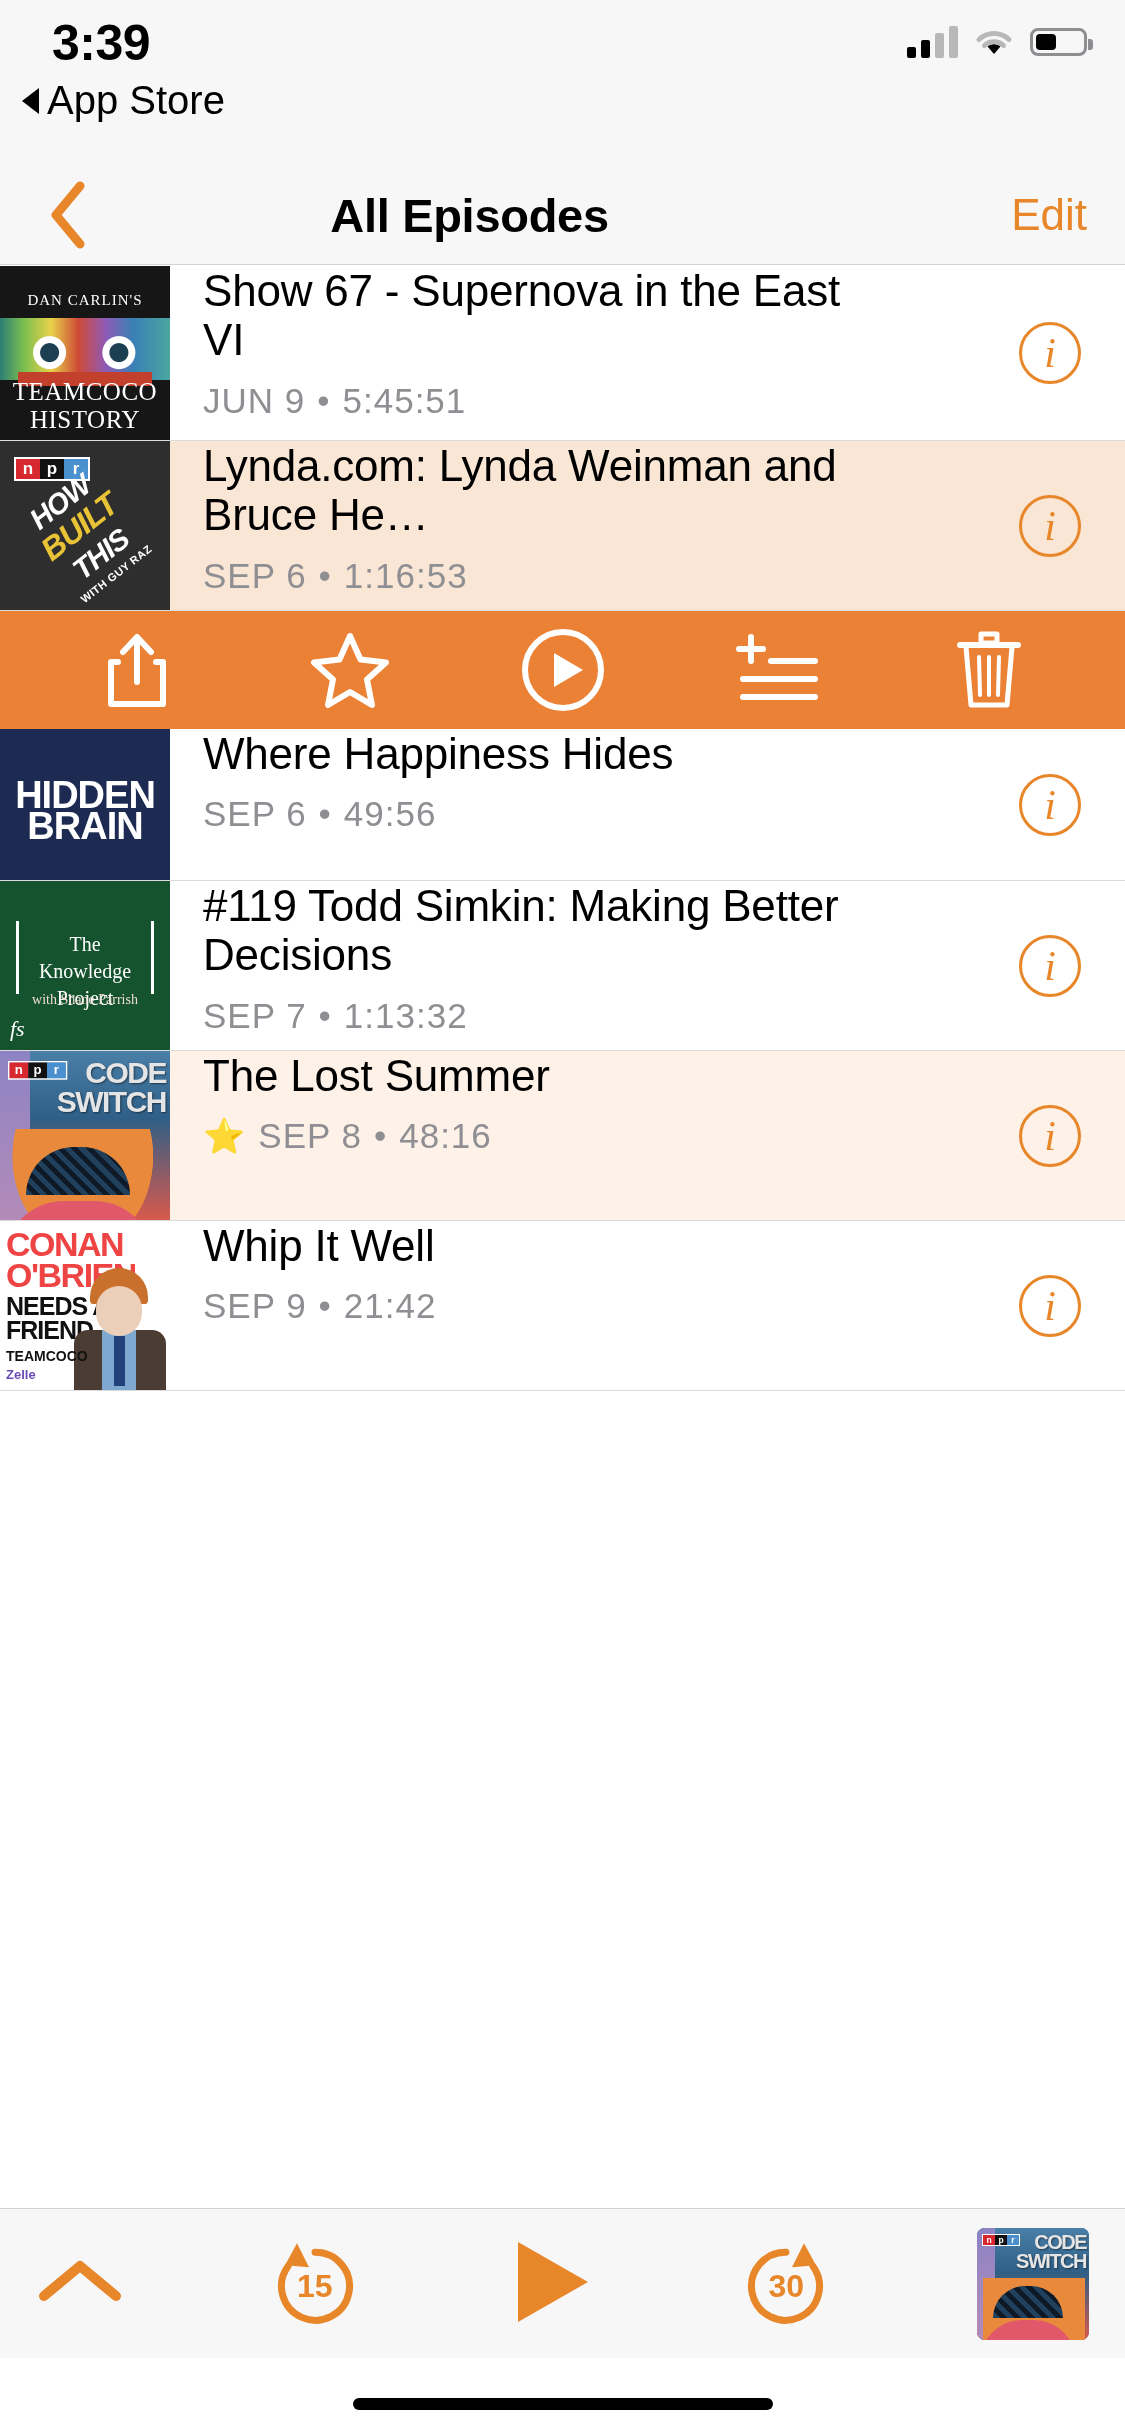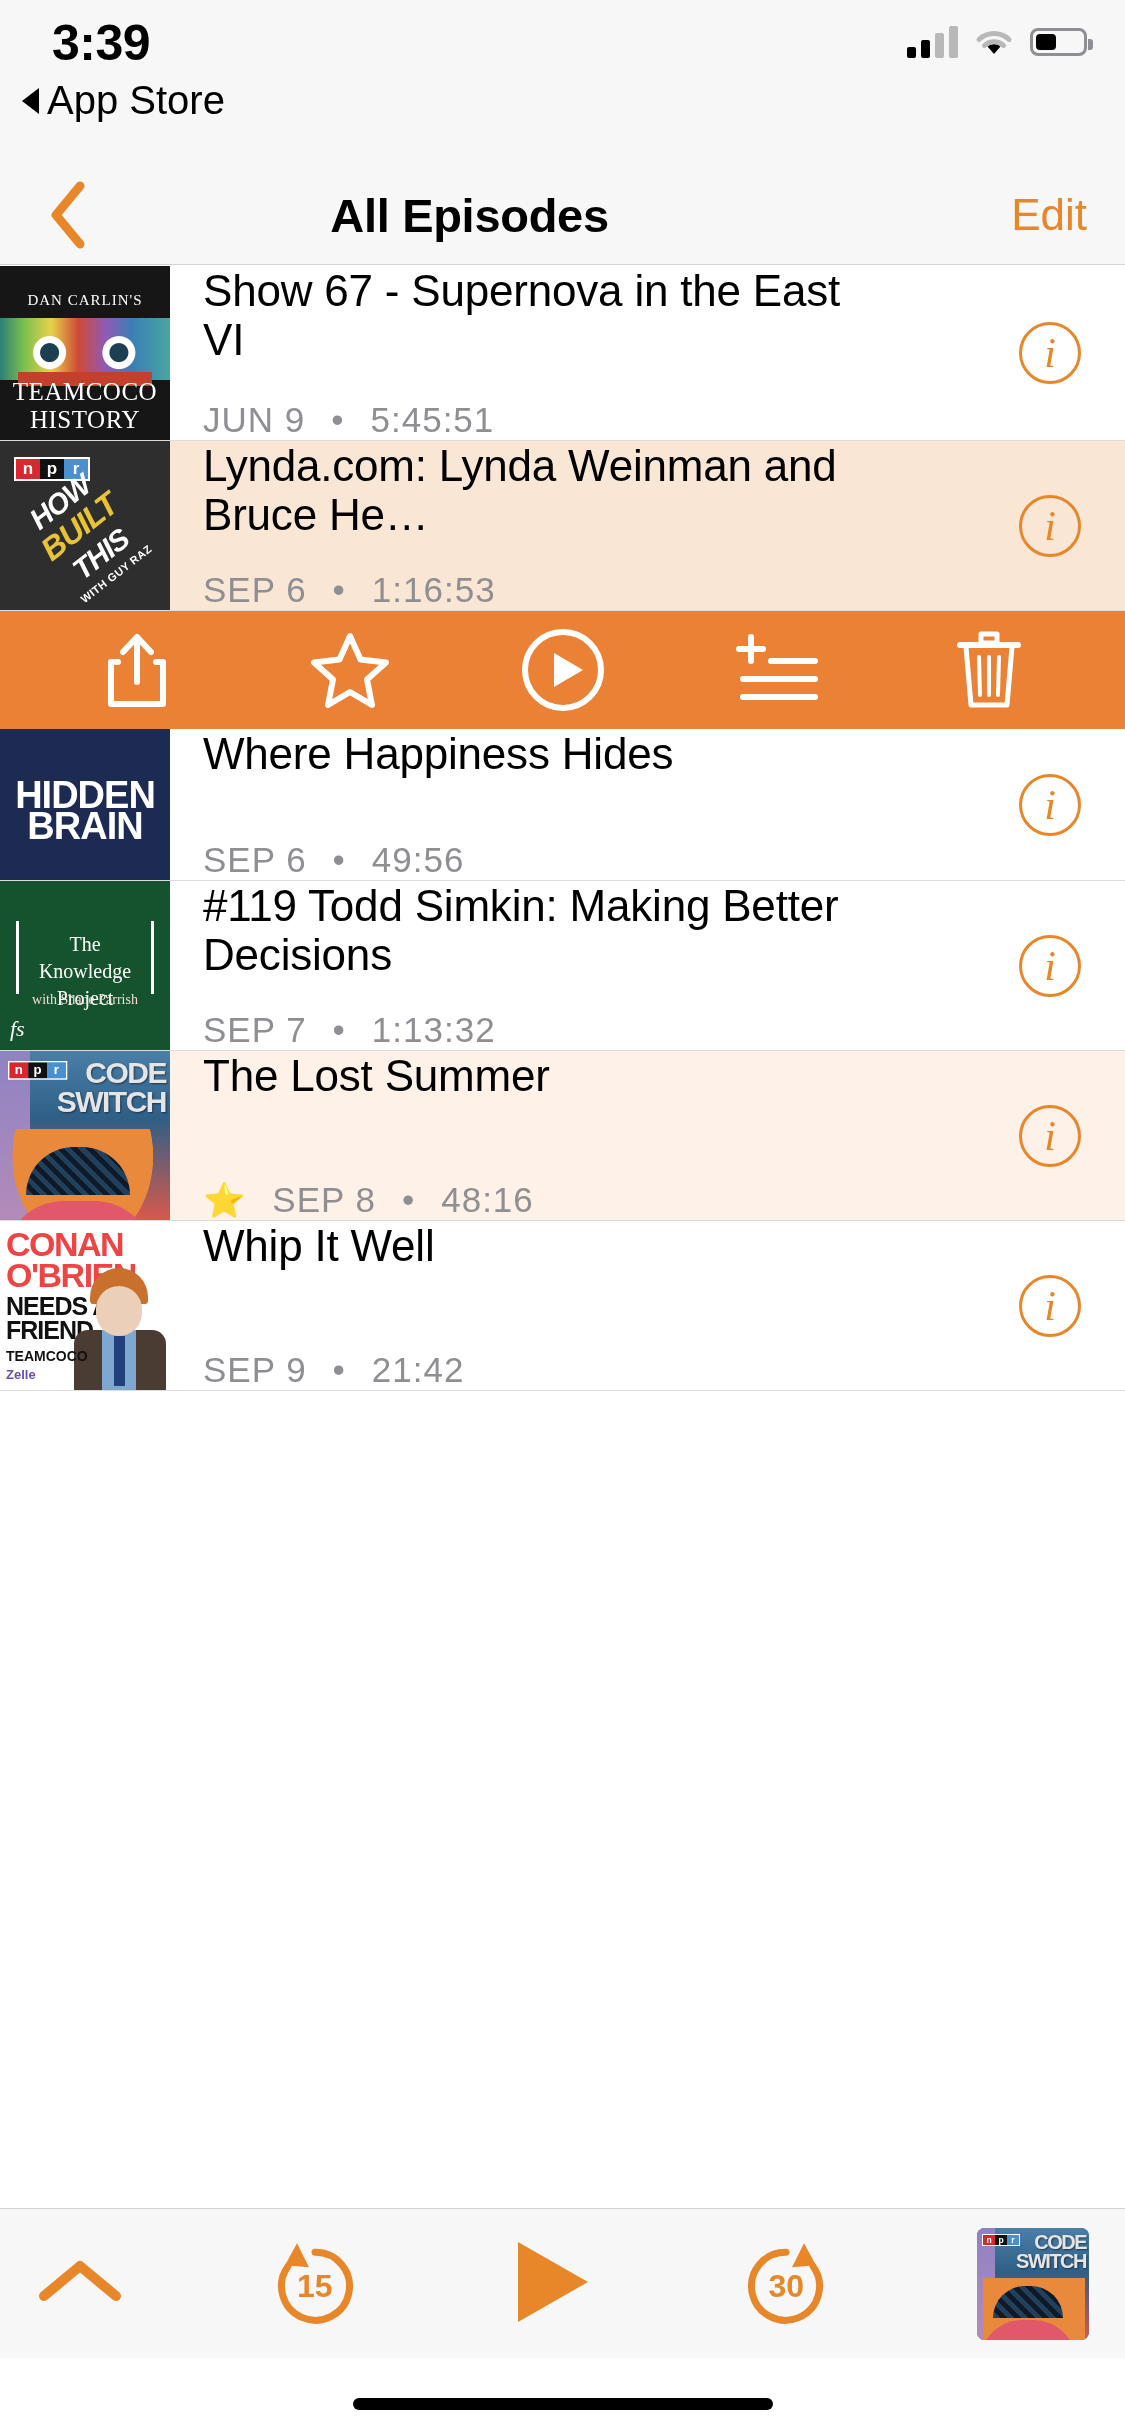--- a/index.html
+++ b/index.html
@@ -82,30 +82,30 @@
   .list { position:absolute; top:266px; left:0; width:1125px; }
   .row {
     position:relative; display:flex; align-items:stretch;
     background:#ffffff; width:1125px;
     border-bottom:1px solid #dcdcdc;
   }
   .row.selected { background:#fae6d5; }
   .row.starred  { background:#fdf1e8; }
   .art { width:170px; flex:0 0 170px; position:relative; overflow:hidden;padding-left:41px; }
   .row-body {
-    flex:1 1 auto; display:flex; flex-direction:column; justify-content:space-between;
+    flex:1 1 auto; display:flex; flex-direction:column; justify-content:flex-start;
     padding:0 0 0 33px;
   }
   .ep-title {
     font-size:44px; line-height:1.12; color:#000; font-weight:400;
     letter-spacing:-0.2px; max-width:680px;
   }
   .ep-meta {
     margin-top:16px; font-size:35px; color:#8e8e93; font-weight:500;
-    letter-spacing:1px; display:flex; align-items:center; gap:26px;
+    letter-spacing:1px; display:flex; align-items:center; gap:12px;
   }
   .ep-meta .starglyph { font-size:34px; line-height:1; }
   .info-btn {
     flex:0 0 150px; display:flex; align-items:center; justify-content:center;
   }
   .info-circle {
     width:62px; height:62px; border-radius:50%;
     border:3px solid #e8862a; color:#e8862a;
     display:flex; align-items:center; justify-content:center;
     font-family:"Liberation Serif", serif; font-style:italic;

